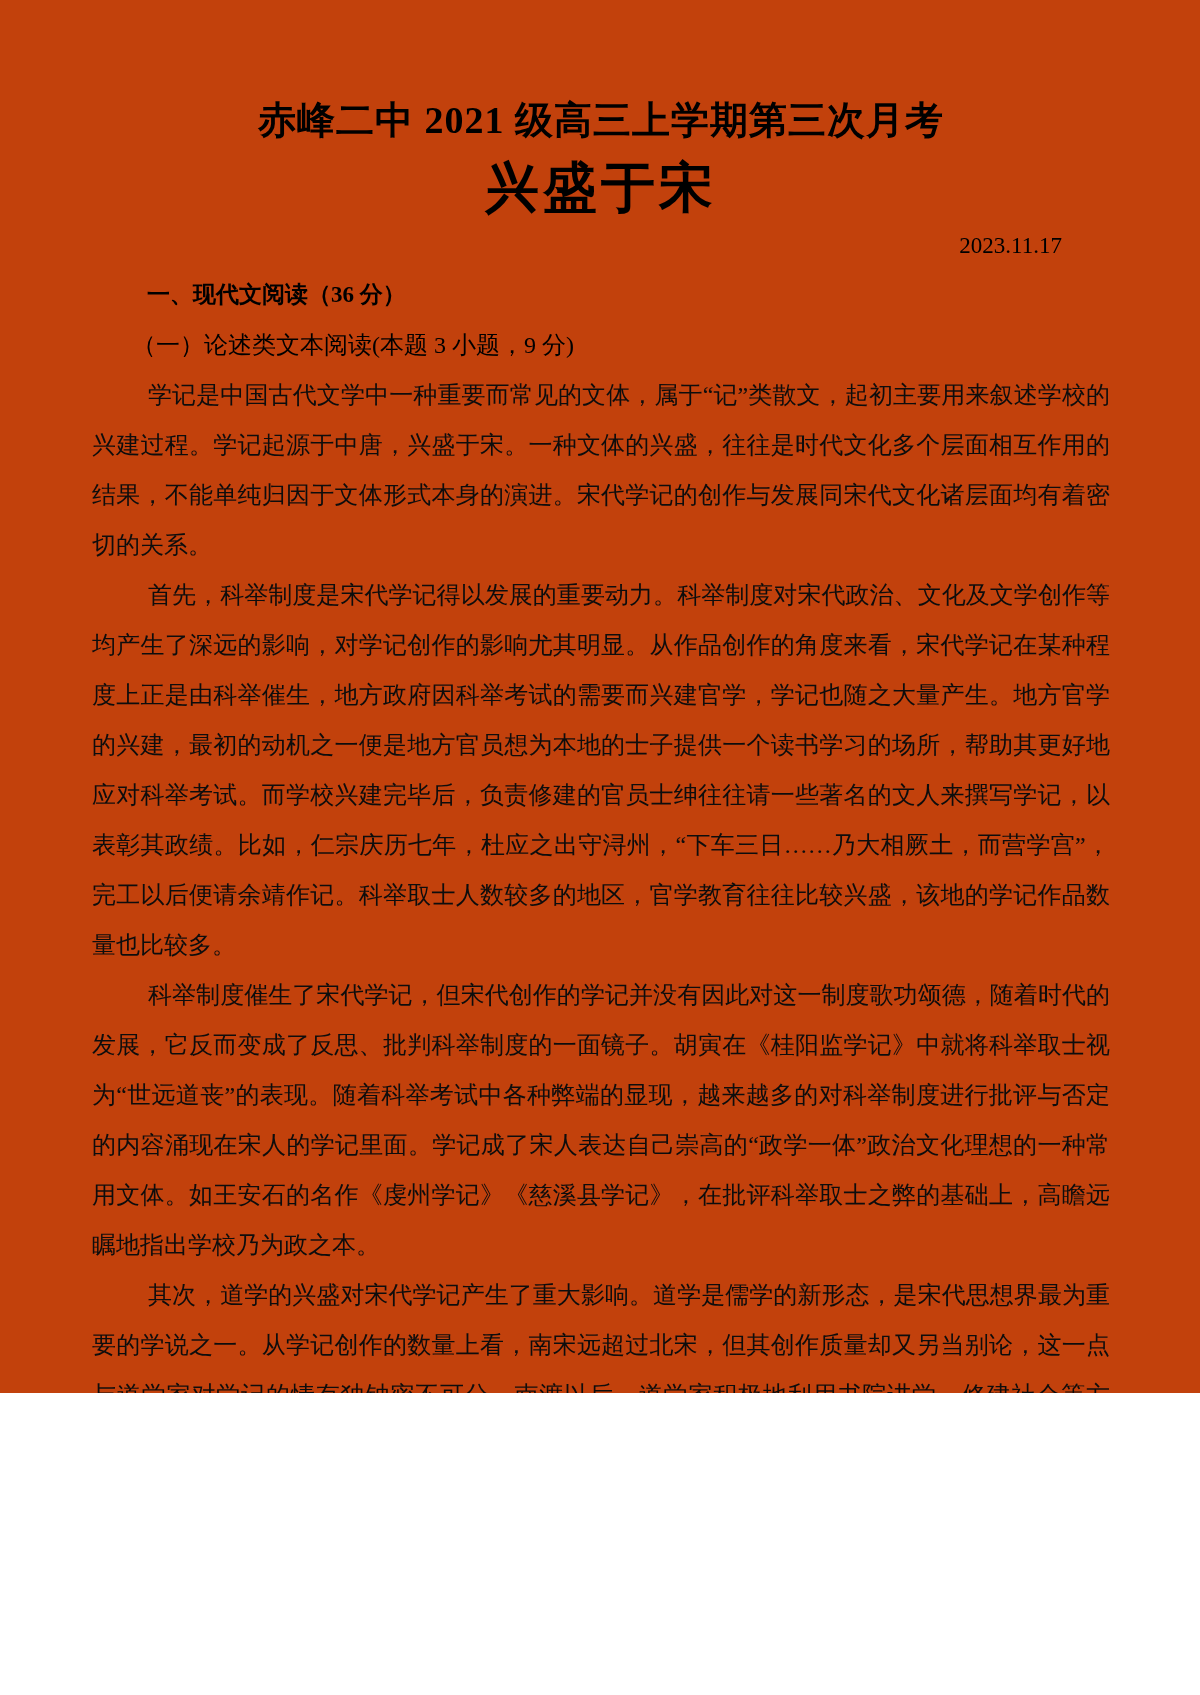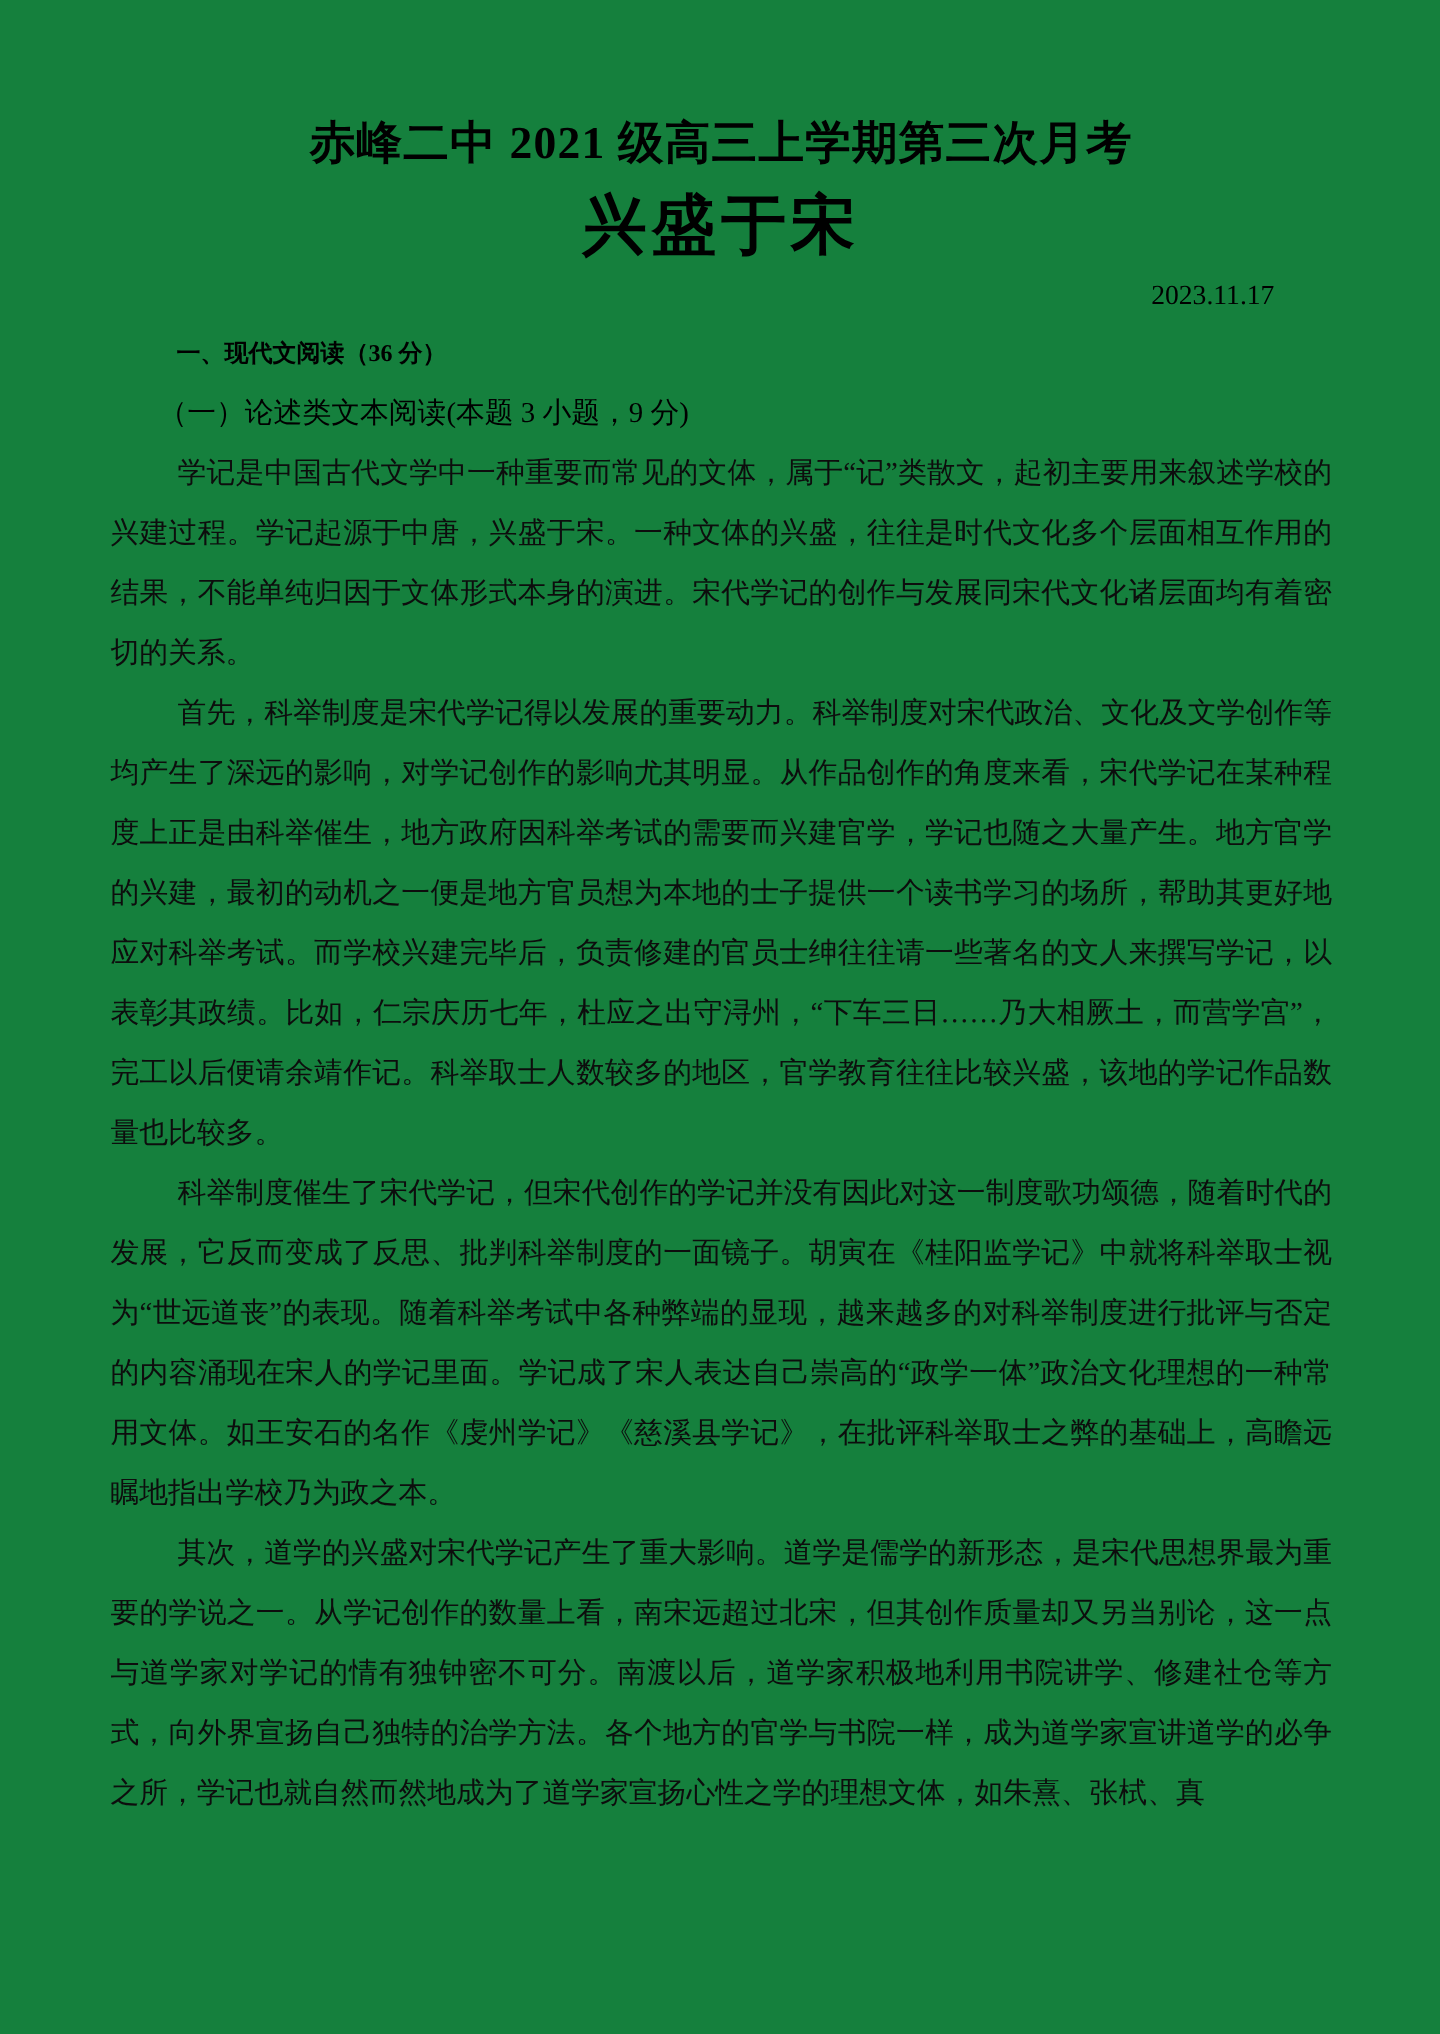--- a/index.html
+++ b/index.html
@@ -3,23 +3,23 @@
 <meta charset="utf-8">
 <style>
   html, body {
     margin: 0;
     padding: 0;
     background: #ffffff;
   }
   .page {
     position: relative;
     width: 1200px;
-    height: 1695px;
+    height: 1393px;
     box-sizing: border-box;
-    background: #15803d;
+    background: #c2410c;
     color: #000000;
     padding: 100px 90px 0 92px;
     font-family: "Liberation Serif", "DejaVu Serif", serif;
     overflow: hidden;
   }
   .school-line {
     margin: 0;
     font-size: 38px;
     line-height: 1.1;
     font-weight: 700;
@@ -38,21 +38,21 @@
     margin-top: 16px;
     font-size: 23px;
     line-height: 1.2;
     text-align: right;
     padding-right: 48px;
   }
   .content {
     margin-top: 10px;
   }
   .h-section {
-    font-size: 20px;
+    font-size: 23px;
     font-weight: 700;
     line-height: 50px;
     padding-left: 55px;
     margin: 0;
   }
   .h-sub {
     font-size: 24px;
     font-weight: 400;
     line-height: 50px;
     padding-left: 40px;

